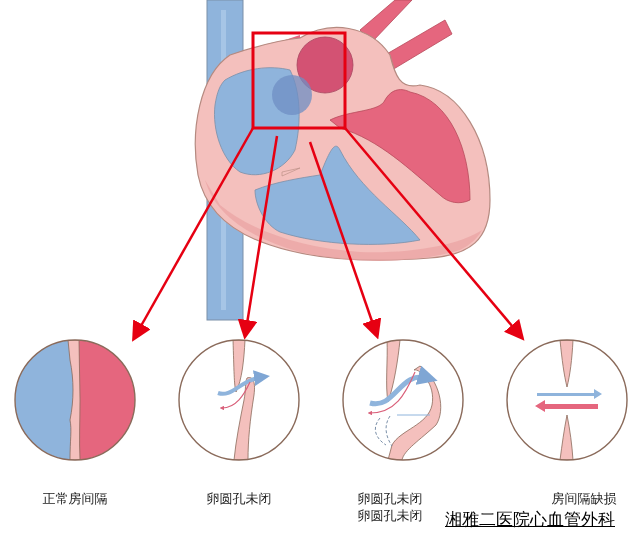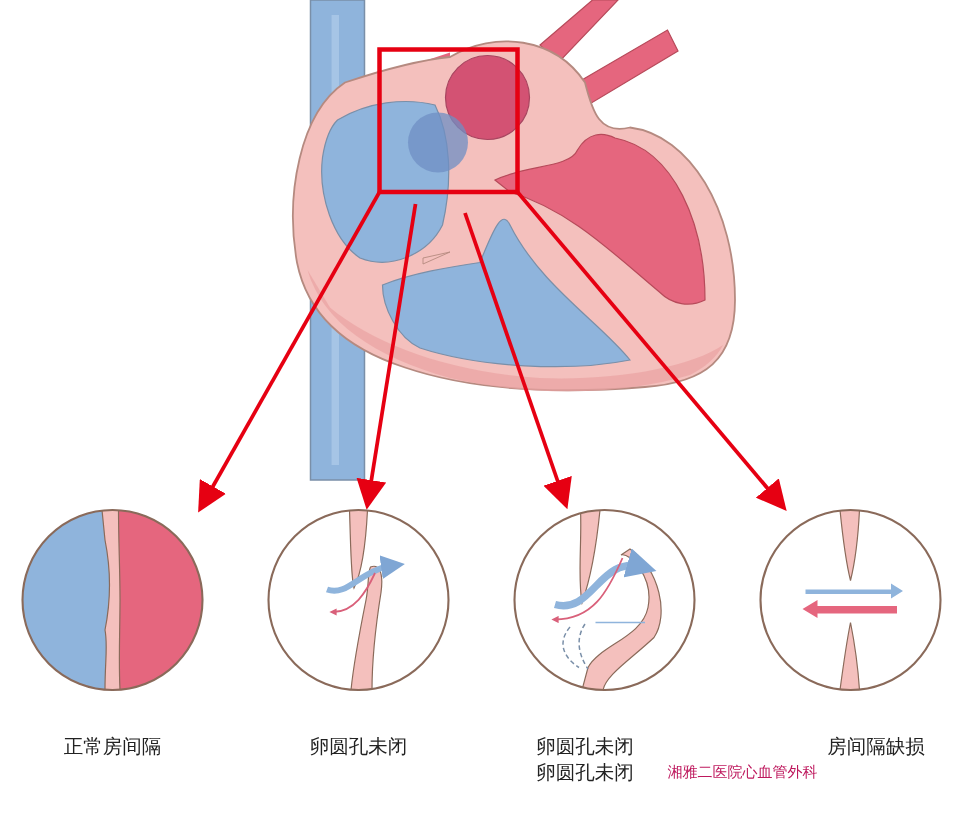--- a/index.html
+++ b/index.html
@@ -1,19 +1,19 @@
 <!DOCTYPE html>
 <html><head>
   <meta charset="utf-8">
   <style>
     html, body { margin:0; padding:0; background:#ffffff; }
     body { width:640px; height:549px; position:relative; overflow:hidden; font-family:"DejaVu Sans", sans-serif; }
     #stage { position:absolute; left:0; top:0; width:640px; height:455px; }
     .label { position:absolute; font-size:13px; color:#222; text-align:center; line-height:17px; white-space:nowrap; }
-    .wm { position:absolute; font-size:10px; color:#be185d; white-space:nowrap; }
+    .wm { position:absolute; font-size:17px; color:#000000; white-space:nowrap;text-decoration:underline; }
   </style>
 </head>
 <body>
 
 <div id="stage">
   <svg width="640" height="549" viewBox="0 0 640 549" xmlns="http://www.w3.org/2000/svg">
     <defs>
       <marker id="ah" markerWidth="8" markerHeight="8" refX="4" refY="4" orient="auto" markerUnits="strokeWidth">
         <path d="M0,0 L8,4 L0,8 z" fill="#e60012"></path>
       </marker>

